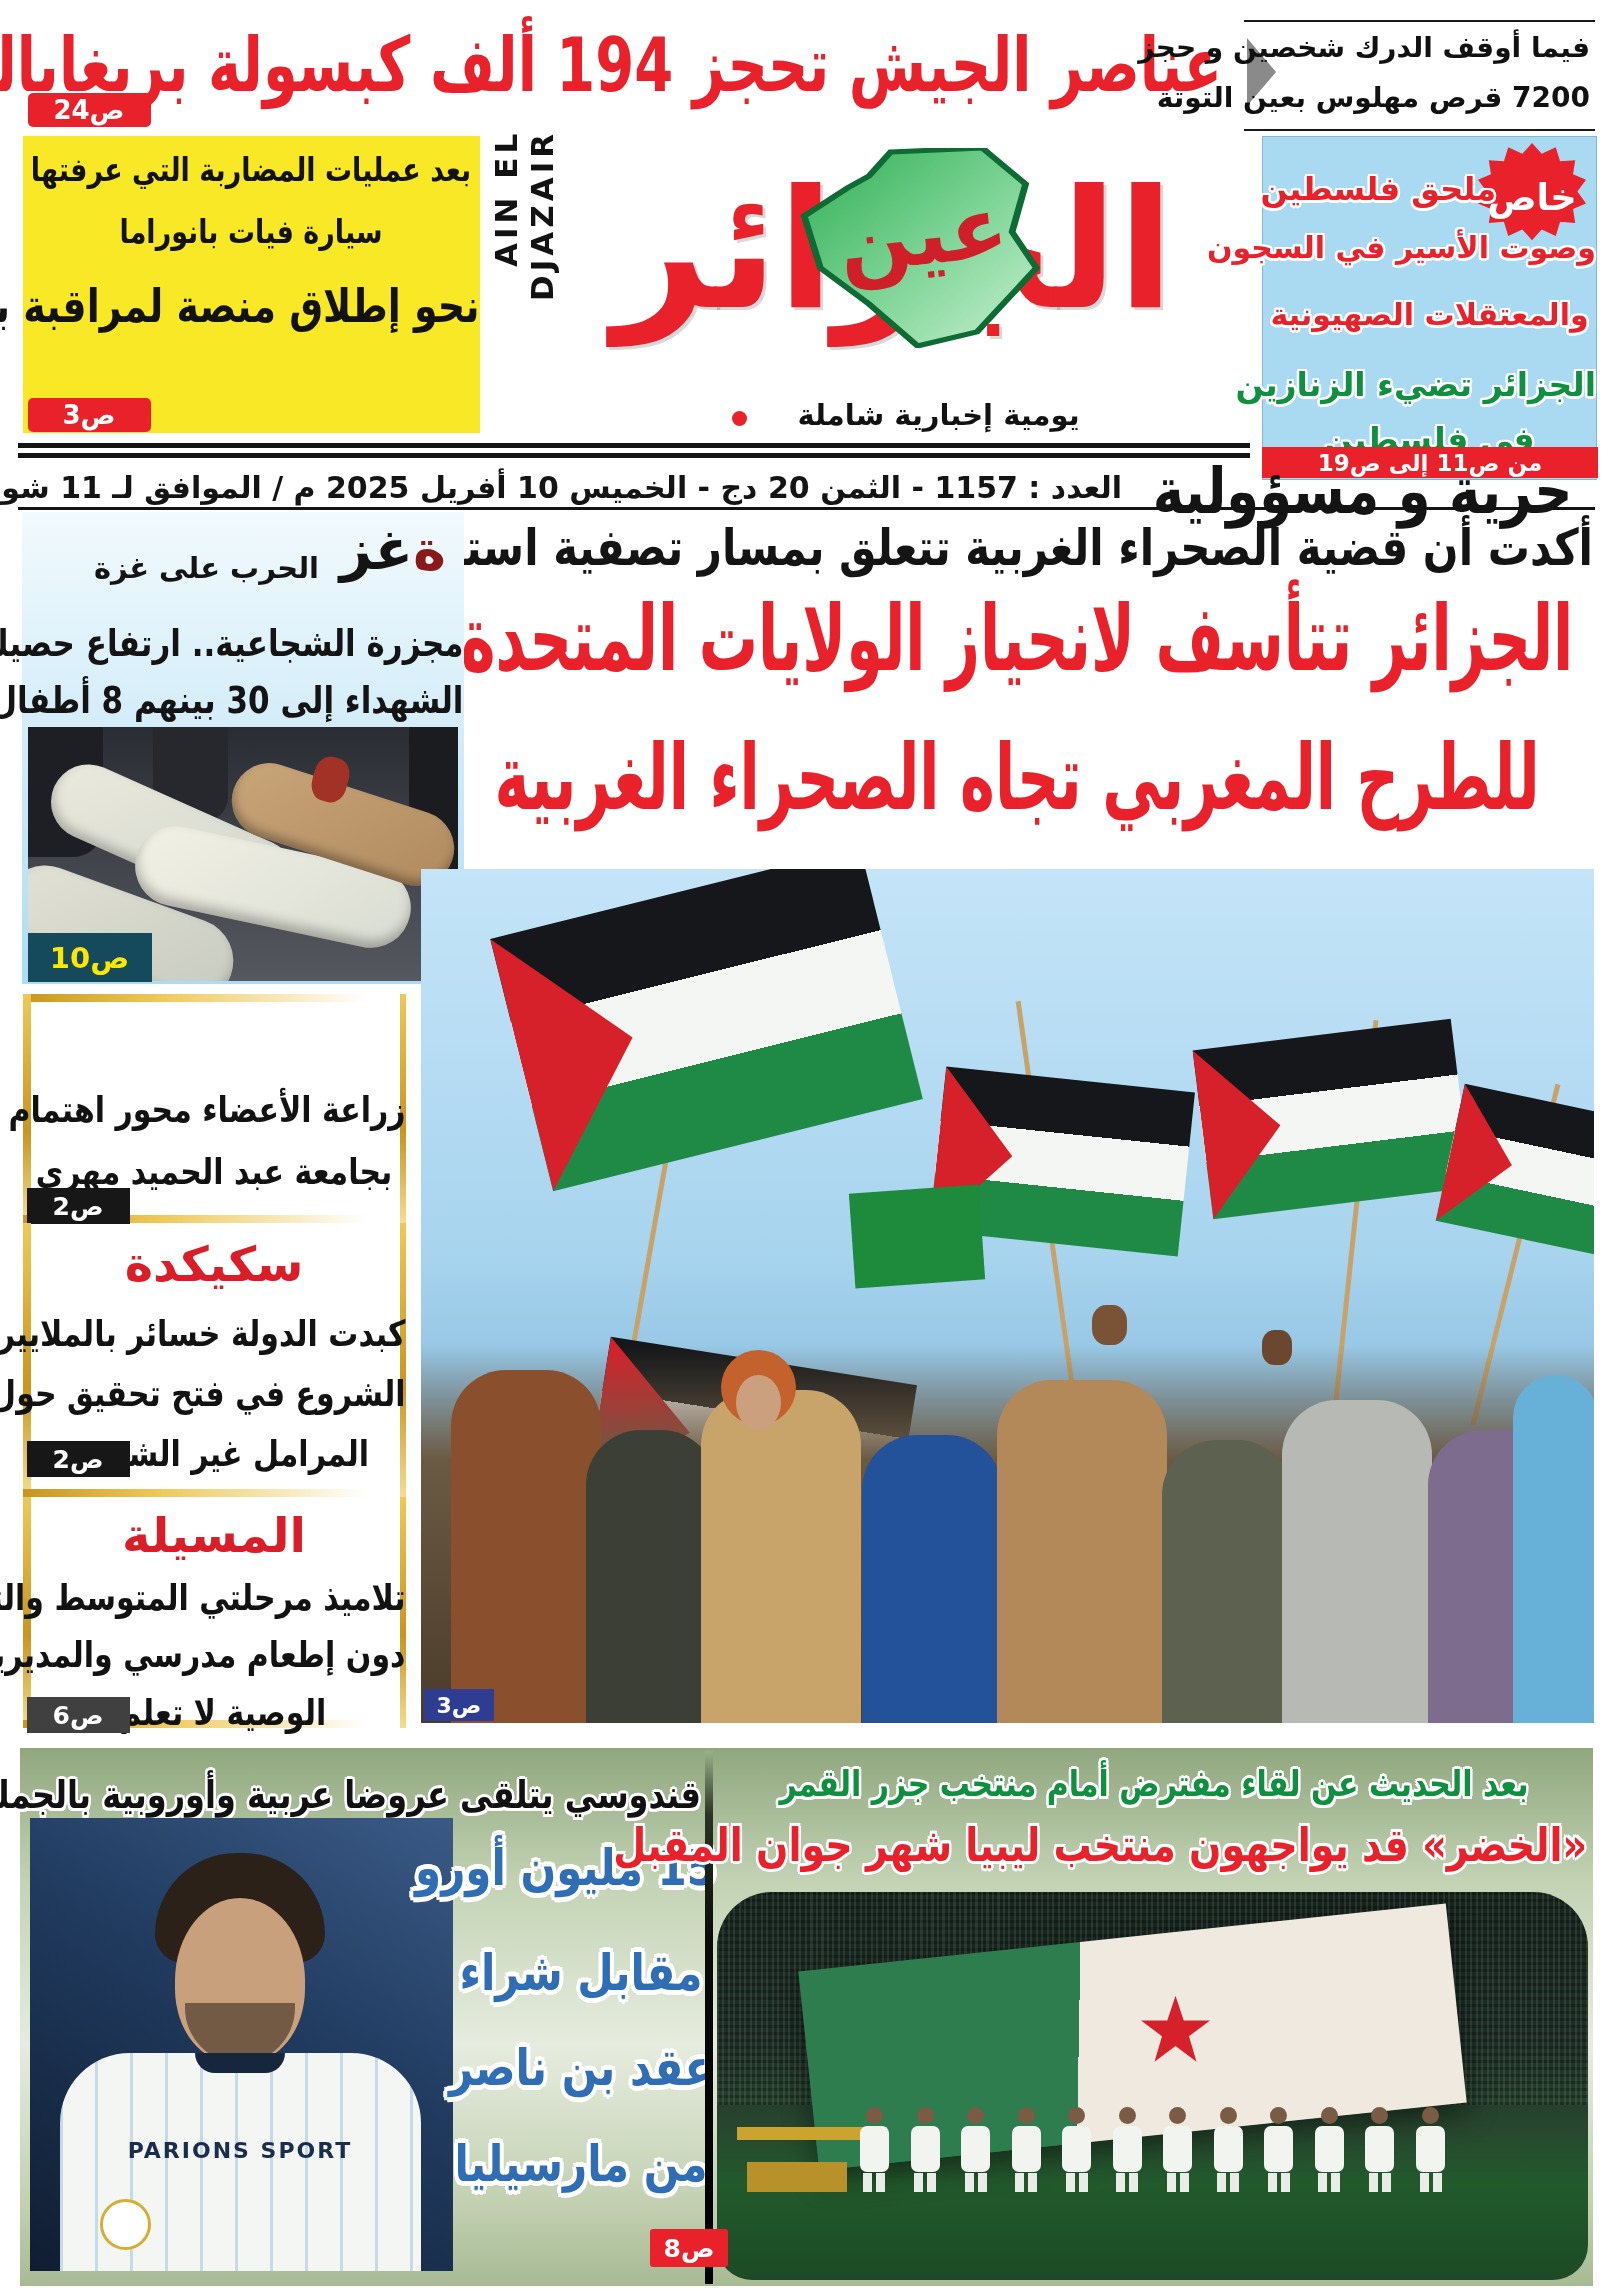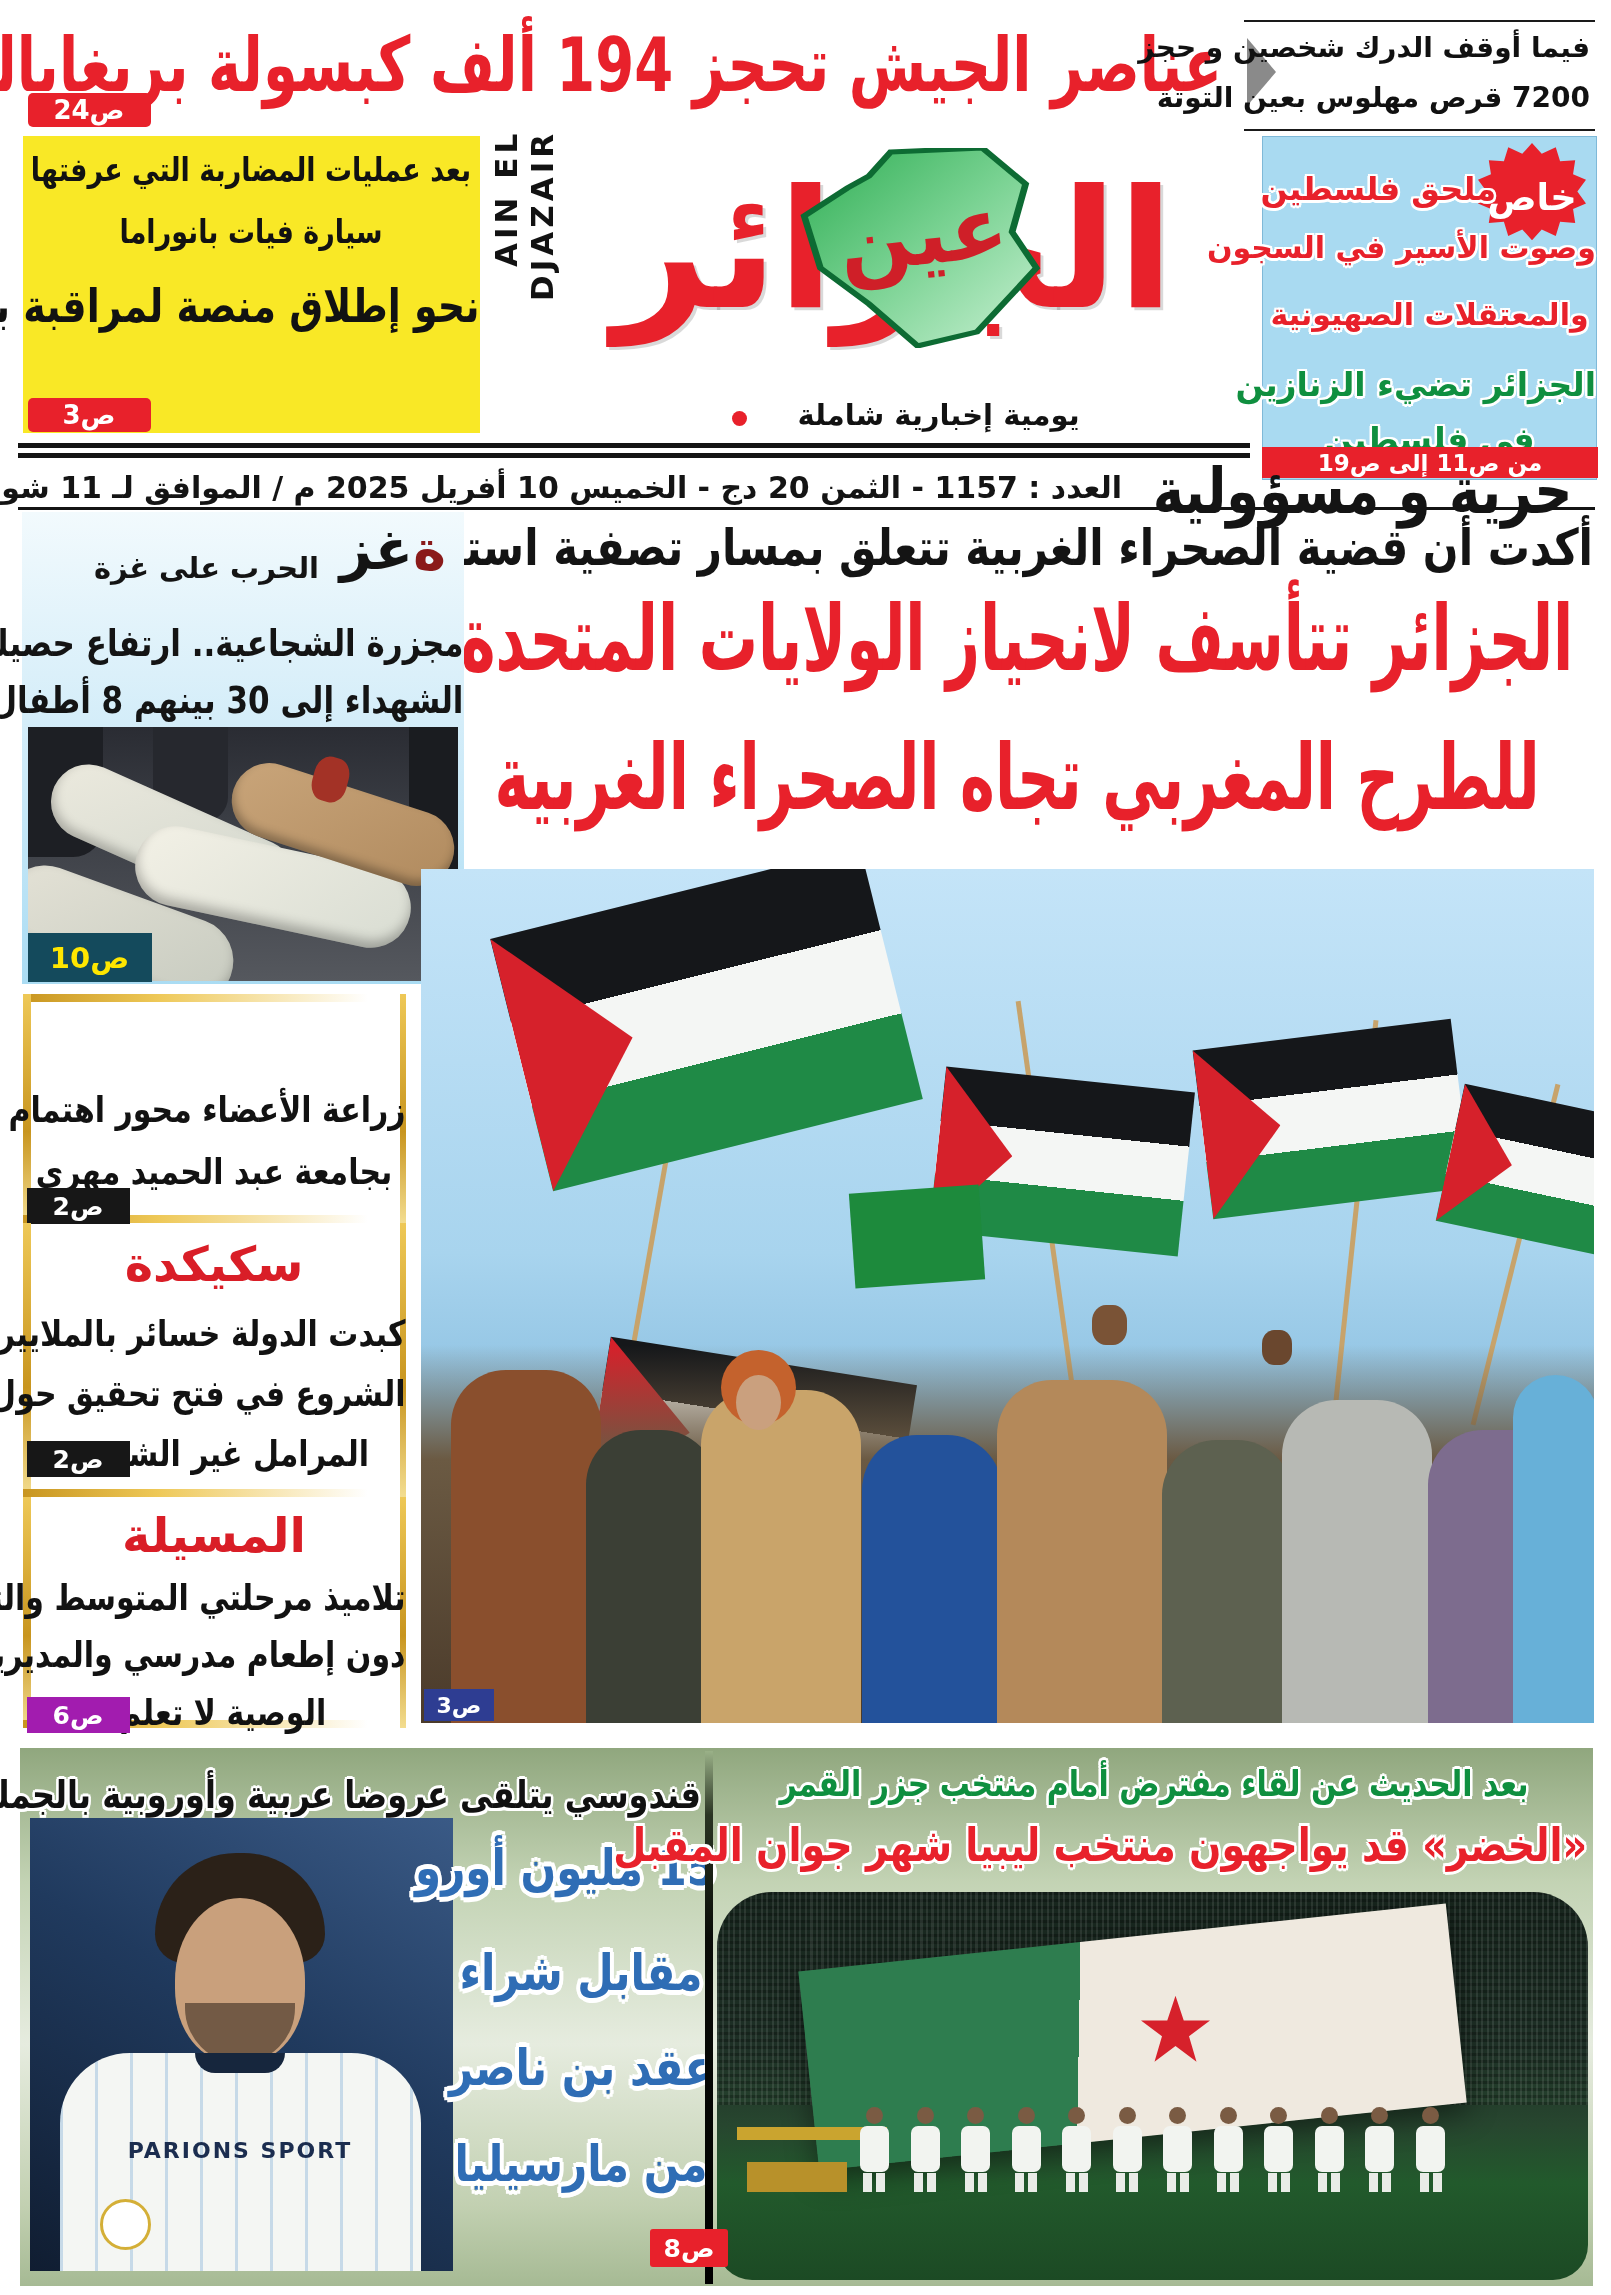--- a/index.html
+++ b/index.html
@@ -204,21 +204,21 @@
 
   <div class="abs" style="left:22.5px;top:1497px;width:383px;height:231px;">
     <div class="abs goldbar-v" style="left:0;top:0;width:8px;height:100%;"></div>
     <div class="abs goldbar-v" style="right:0;top:0;width:6px;height:100%;"></div>
     <div class="abs goldbar-h" style="left:0;bottom:0;width:100%;height:8px;"></div>
     <div class="abs sec-title nw" style="top:10px;">المسيلة</div>
     <div class="abs sec-line nw" style="top:83px;"><span class="sy12">تلاميذ مرحلتي المتوسط والثانوي</span></div>
     <div class="abs sec-line nw" style="top:140px;"><span class="sy12">دون إطعام مدرسي والمديرية</span></div>
     <div class="abs sec-line nw" style="top:198px;"><span class="sy12">الوصية لا تعلم؟</span></div>
   </div>
-  <div class="abs badge" style="left:26.5px;top:1697px;width:103px;height:36px;background:#a21caf;font-size:25px;border-radius:0;">ص6</div>
+  <div class="abs badge" style="left:26.5px;top:1697px;width:103px;height:36px;background:#404040;font-size:25px;border-radius:0;">ص6</div>
 
   <div class="abs" style="left:20px;top:1748px;width:1573px;height:538px;background:linear-gradient(180deg,#90a77e 0%,#c3d3b4 25%,#e6ecdf 55%,#c2d0b1 85%,#a6ba94 100%);">
 
     <div class="abs c b nw ow" style="left:10px;top:27.5px;width:671px;font-size:32px;color:#111;">
       <span class="sy12">قندوسي يتلقى عروضا عربية وأوروبية بالجملة</span></div>
 
     <div class="abs" style="left:10px;top:70px;width:423px;height:453px;background:linear-gradient(210deg,#3a5a86 0%,#203a5e 45%,#101d31 100%);overflow:hidden;">
       <div class="abs" style="left:125px;top:35px;width:170px;height:110px;border-radius:85px 85px 30px 30px;background:#2b2118;"></div>
       <div class="abs" style="left:145px;top:80px;width:130px;height:165px;border-radius:50% 50% 45% 45%;background:#c9a07c;"></div>
       <div class="abs" style="left:155px;top:185px;width:110px;height:60px;border-radius:0 0 55px 55px;background:rgba(43,33,24,.55);"></div>

